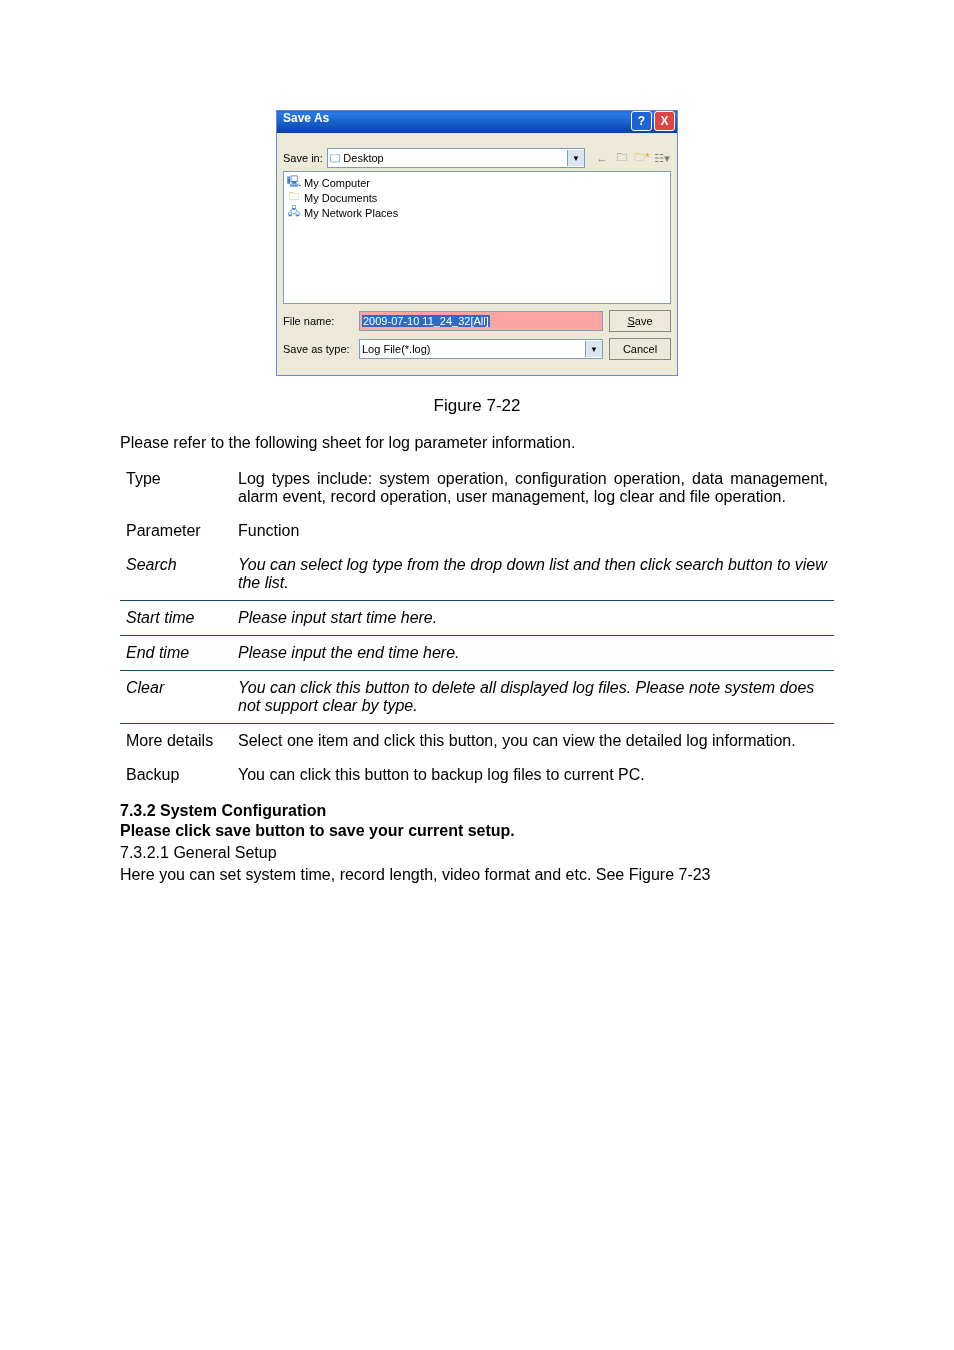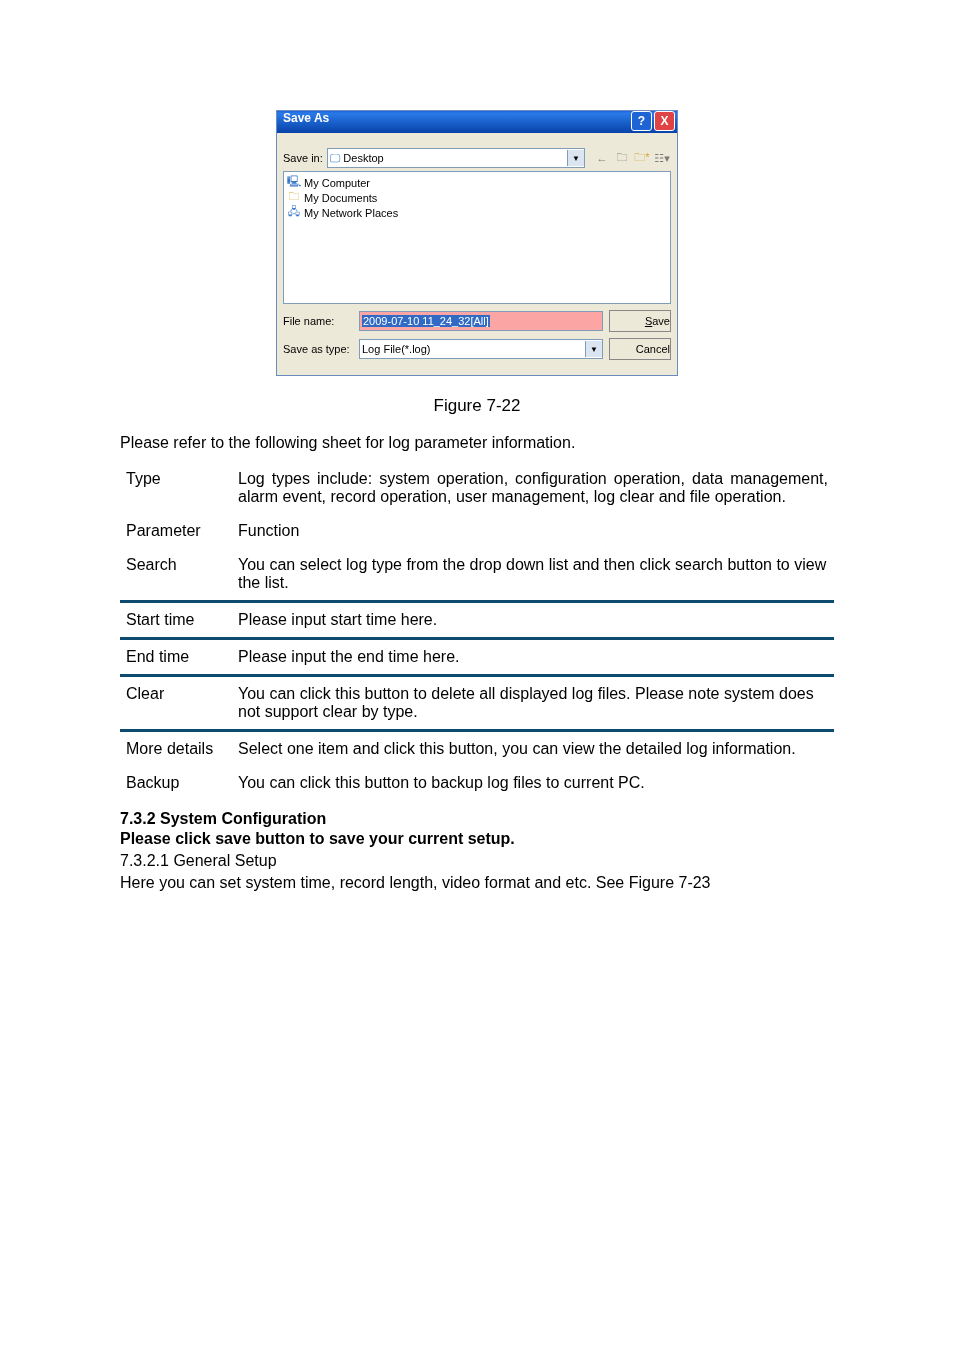--- a/index.html
+++ b/index.html
@@ -125,21 +125,21 @@
     align-items:center;
   }
   .selected-text { background:#316ac5; color:#fff; padding:0 1px;}
   .dlg-btn {
     width:60px;
     height:20px;
     border:1px solid #888;
     background:#ece9d8;
     display:flex;
     align-items:center;
-    justify-content:flex-end;
+    justify-content:center;
   }
   .dlg-btn .ul { text-decoration:underline; }
   .fig-caption {
     text-align:center;
     font-size:17px;
     margin:18px 0;
   }
   .intro {
     font-size:16px;
     margin-bottom:10px;
@@ -147,21 +147,21 @@
   table.params {
     border-collapse:collapse;
     width:100%;
     font-size:16px;
   }
   table.params td {
     vertical-align:top;
     padding:8px 6px;
   }
   table.params td.pname { width:100px; }
-  tr.botb td { border-bottom:3px solid #0c4a6e; }
+  tr.botb td { border-bottom:1px solid #0c4a6e;font-style:italic; }
   .justify { text-align:justify; }
   h3.sec {
     font-size:16px;
     font-weight:bold;
     margin:10px 0 2px 0;
   }
   .bold16 { font-size:16px; font-weight:bold; }
   .sub15 { font-size:16px; margin:4px 0; }
 </style>
 </head>

